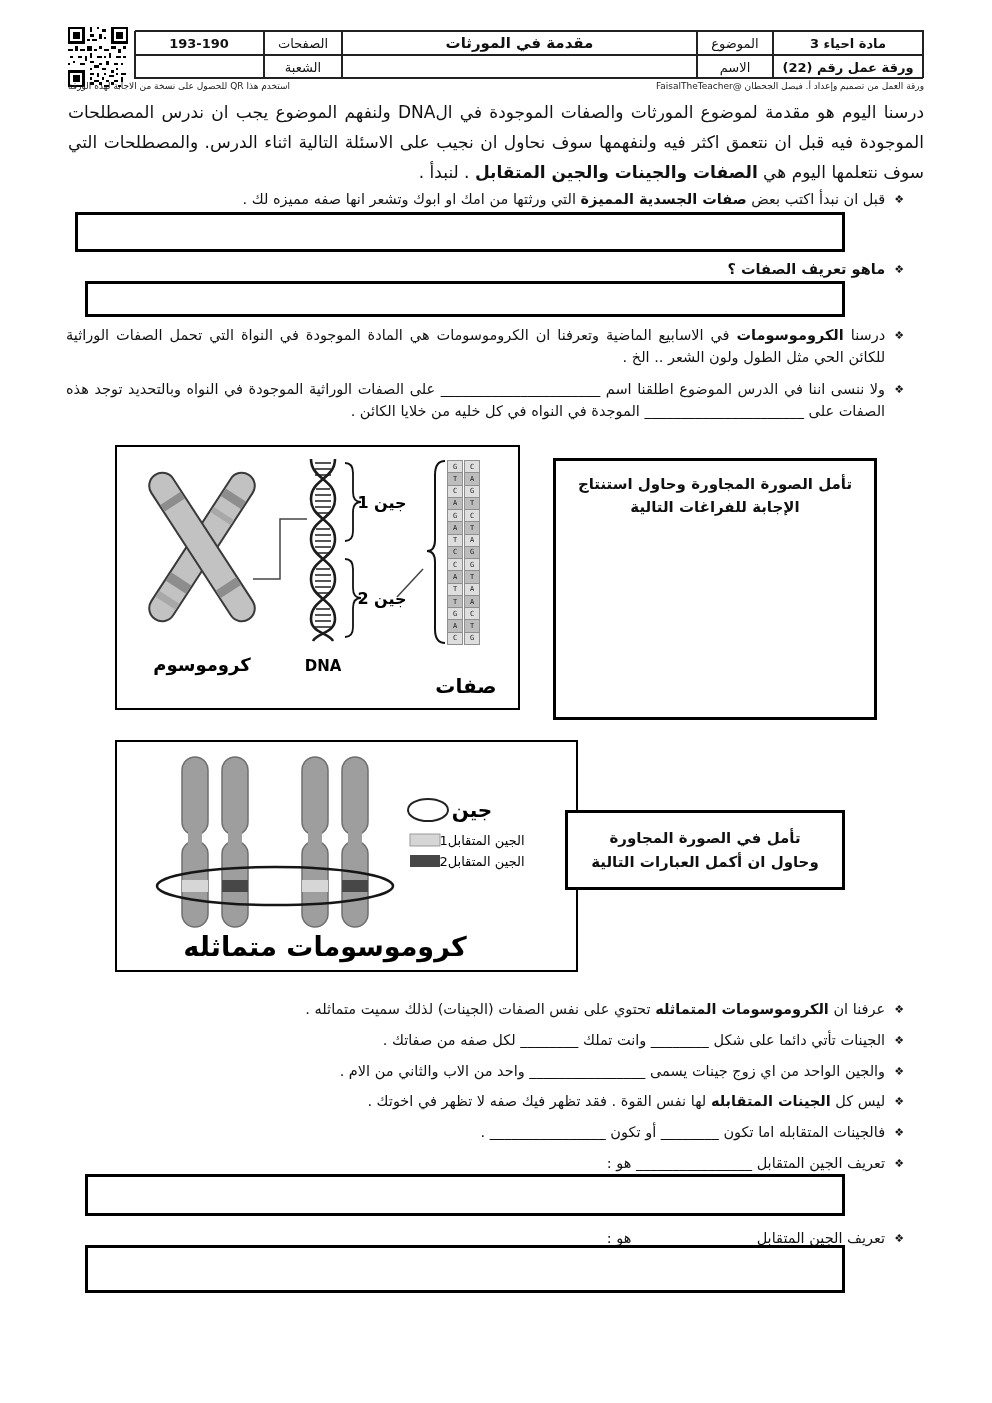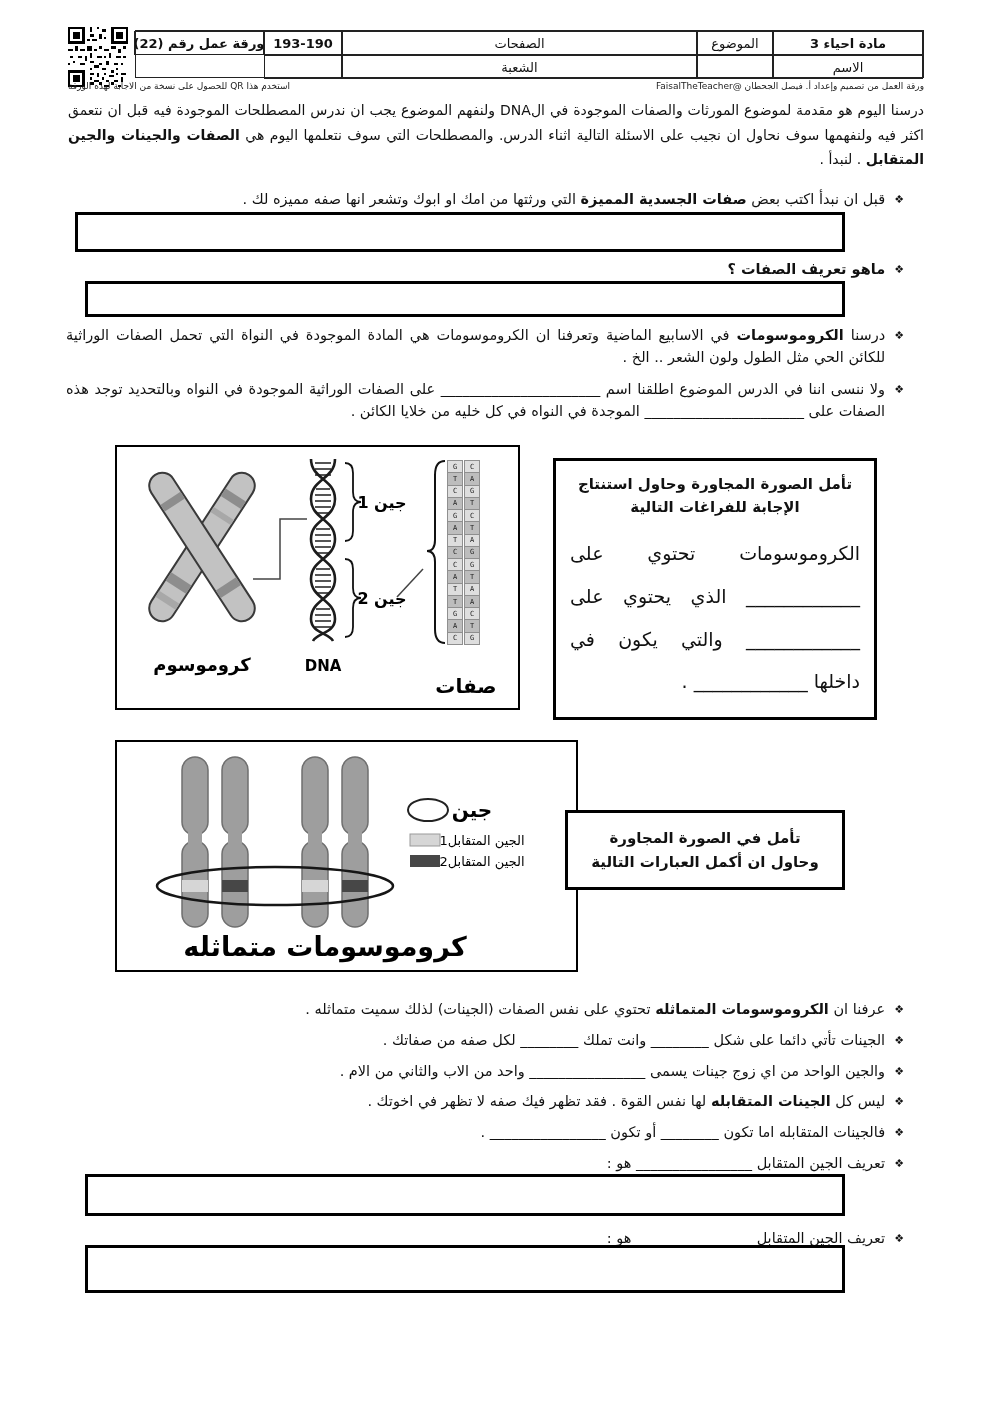--- a/index.html
+++ b/index.html
@@ -32,21 +32,21 @@
   .credits {
     left: 68px; top: 81px; width: 856px;
     display: flex; justify-content: space-between;
     font-size: 9px; color: #222;
   }
   .credits .b { font-weight: normal; }
 
   
   .intro {
     left: 68px; top: 98px; width: 856px;
-    font-size: 14px; line-height: 1.76; text-align: justify;
+    font-size: 17px; line-height: 1.76; text-align: justify;
   }
   .b { font-weight: bold; }
 
   .bullet {
     right: 88px; width: 838px;
     display: flex; gap: 9px; align-items: flex-start;
     font-size: 14.5px; line-height: 1.55;
   }
   .bullet .marker { font-size: 11px; margin-top: 3px; flex: 0 0 auto; }
   .bullet .btext { text-align: justify; }
@@ -101,20 +101,21 @@
           <rect x="1" y="1" width="5" height="5" fill="#fff"></rect>
           <rect x="2" y="2" width="3" height="3"></rect>
         </g>
       <path d="M9 0h1v2h-1zM12 0h1v1h-1zM14 1h2v1h-2zM9 3h2v1h-2zM13 3h1v2h-1zM15 4h1v1h-1zM8 5h1v1h-1zM10 5h2v1h-2zM3 8h1v2h-1zM8 8h2v2h-2zM13 8h1v1h-1zM18 8h2v1h-2zM23 8h1v1h-1zM0 9h2v1h-2zM5 9h2v1h-2zM11 9h1v1h-1zM15 9h2v1h-2zM21 9h1v2h-1zM9 11h1v2h-1zM17 11h1v2h-1zM1 12h1v1h-1zM4 12h2v1h-2zM7 12h1v2h-1zM12 12h2v1h-2zM15 12h1v1h-1zM20 12h2v1h-2zM23 12h1v1h-1zM2 14h1v1h-1zM9 14h2v1h-2zM16 14h1v2h-1zM0 15h1v1h-1zM5 15h2v1h-2zM13 15h1v1h-1zM19 15h2v1h-2zM22 15h1v1h-1zM11 16h2v1h-2zM9 17h1v1h-1zM14 17h2v1h-2zM20 17h1v1h-1zM18 18h1v1h-1zM9 19h2v1h-2zM12 19h1v2h-1zM15 19h1v1h-1zM20 19h1v1h-1zM22 19h2v1h-2zM17 20h2v1h-2zM9 21h1v1h-1zM14 21h1v1h-1zM22 21h1v2h-1zM11 22h2v1h-2zM16 22h1v1h-1zM19 22h2v1h-2zM9 23h2v1h-2zM13 23h1v1h-1zM18 23h1v1h-1zM15 24h2v1h-2zM21 24h1v1h-1z"></path>
     </svg>
   </div>
 
   <div class="abs header-table">
     <div class="cell val">مادة احياء 3</div>
     <div class="cell">الموضوع</div>
+    <div class="cell title-cell">مقدمة في المورثات</div>
     <div class="cell">الصفحات</div>
     <div class="cell val">193-190</div>
 
     <div class="cell val">ورقة عمل رقم (22)</div>
     <div class="cell">الاسم</div>
     <div class="cell"></div>
     <div class="cell">الشعبة</div>
     <div class="cell"></div>
   </div>
 
@@ -222,21 +223,20 @@
         <span>A</span>
         <span>A</span>
         <span>C</span>
         <span>T</span>
         <span>G</span>
       </div>
   </div>
 
   <div class="abs sidebox sb1">
     <div class="sb-title">تأمل الصورة المجاورة وحاول استنتاج الإجابة للفراغات التالية</div>
-    <div class="sb-body">الكروموسومات تحتوي على ____________ الذي يحتوي على ____________ والتي يكون في داخلها ____________ .</div>
   </div>
 
   <div class="abs figure fig2">
     <svg viewBox="0 0 393 228">
       <g fill="#9e9e9e" stroke="#6f6f6f" stroke-width="1.5">
         <rect x="32" y="15" width="26" height="78" rx="13"></rect>
           <rect x="32" y="99" width="26" height="86" rx="13"></rect>
           <rect x="38" y="88" width="14" height="16" stroke="none"></rect>
         <rect x="72" y="15" width="26" height="78" rx="13"></rect>
           <rect x="72" y="99" width="26" height="86" rx="13"></rect>

